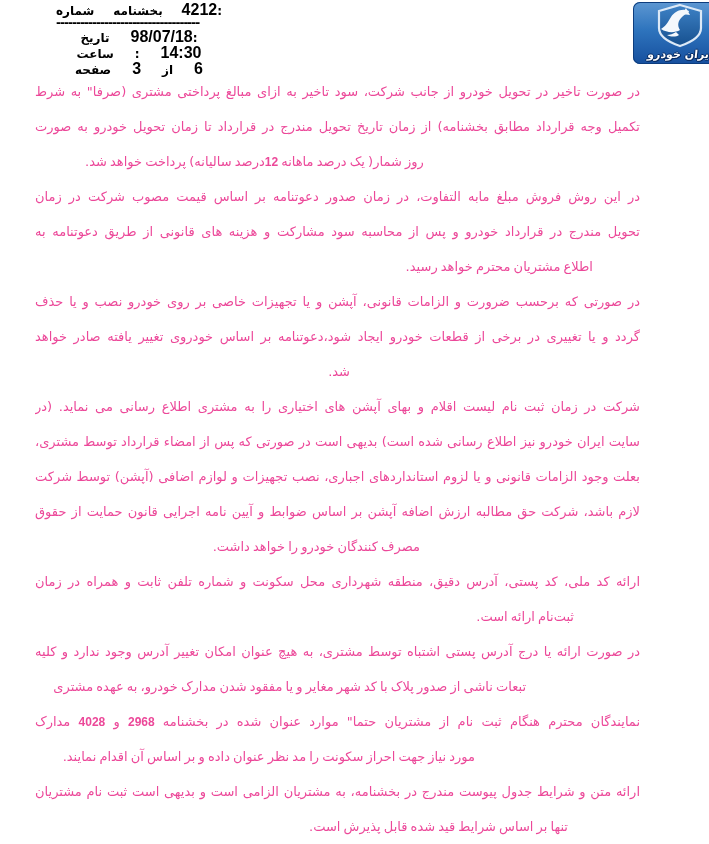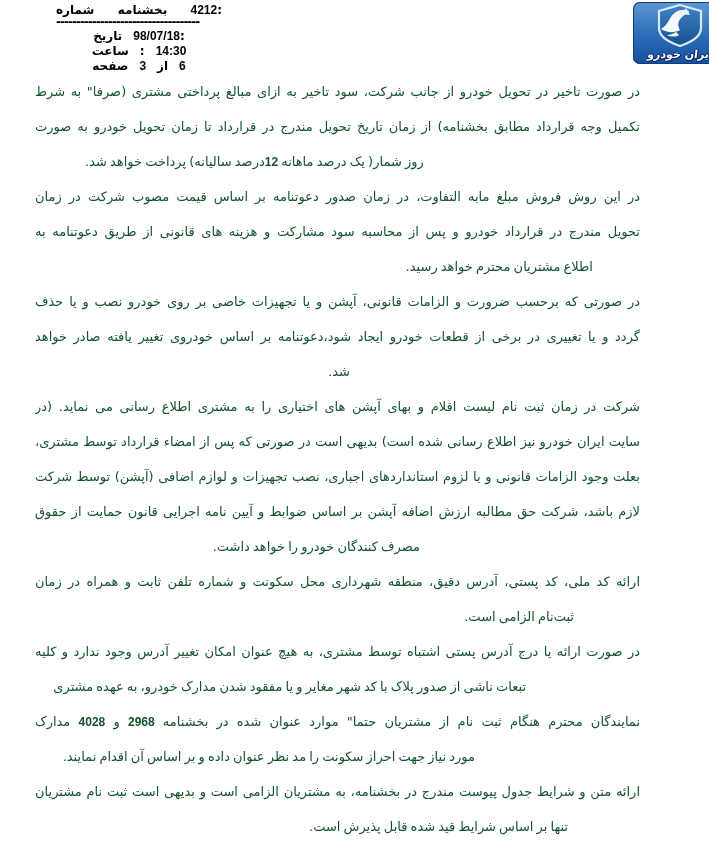--- a/index.html
+++ b/index.html
@@ -13,21 +13,21 @@
     font-family:"DejaVu Sans",sans-serif;
     color:#1b1b1b;
   }
   
   .header{
     position:absolute;left:56px;top:3px;width:166px;
     font-weight:bold;font-size:12px;color:#000;
   }
   .header-row{
     display:flex;flex-direction:row;justify-content:center;
-    align-items:baseline;gap:11px;line-height:14px;margin-bottom:1px;
+    align-items:baseline;gap:21px;line-height:14px;margin-bottom:1px;
     white-space:nowrap;
   }
   .header-row.first{justify-content:space-between;gap:3px;align-items:center;}
   .header-row .tok{direction:rtl;unicode-bidi:isolate;}
   .header-divider{
     overflow:hidden;height:9px;line-height:9px;
     letter-spacing:-1px;font-weight:bold;color:#000;
     text-align:left;margin:1px 0 2px 0;
   }
   
@@ -54,31 +54,31 @@
     position:absolute;left:35px;top:74px;width:605px;
   }
   .item{position:relative;}
   .line{
     position:relative;
     direction:rtl;
     font-size:13px;
     height:35px;line-height:35px;
     overflow:hidden;
     word-spacing:-1px;
-    color:#14532d;
+    color:#ec4899;
   }
   .line.full{text-align:justify;text-align-last:justify;}
   .line.last-right{text-align:right;text-align-last:right;}
   .line.last-left{text-align:left;text-align-last:left;}
   .dg{
     font-family:"Liberation Sans",sans-serif;
     font-weight:bold;font-size:12px;
     unicode-bidi:embed;
   }
-  .header .dg{font-size:12px;}
+  .header .dg{font-size:16px;}
 </style>
 </head>
 <body>
 
 <div class="page">
 
   <div class="header" id="header">
       <div class="header-row first">
         <span class="tok">شماره</span>
         <span class="tok">بخشنامه</span>
@@ -136,21 +136,21 @@
       </div>
       <div class="item">
         <div class="line full">شرکت در زمان ثبت نام لیست اقلام و بهای آپشن های اختیاری را به مشتری اطلاع رسانی می نماید. (در</div>
         <div class="line full">سایت ایران خودرو نیز اطلاع رسانی شده است) بدیهی است در صورتی که پس از امضاء قرارداد توسط مشتری،</div>
         <div class="line full">بعلت وجود الزامات قانونی و یا لزوم استانداردهای اجباری، نصب تجهیزات و لوازم اضافی (آپشن) توسط شرکت</div>
         <div class="line full">لازم باشد، شرکت حق مطالبه ارزش اضافه آپشن بر اساس ضوابط و آیین نامه اجرایی قانون حمایت از حقوق</div>
         <div class="line last-right" style="padding-right: 220px;">مصرف کنندگان خودرو را خواهد داشت.</div>
       </div>
       <div class="item">
         <div class="line full">ارائه کد ملی، کد پستی، آدرس دقیق، منطقه شهرداری محل سکونت و شماره تلفن ثابت و همراه در زمان</div>
-        <div class="line last-right" style="padding-right: 66px;">ثبت‌نام الزامی است.</div>
+        <div class="line last-right" style="padding-right: 66px;">ثبت‌نام ارائه است.</div>
       </div>
       <div class="item">
         <div class="line full">در صورت ارائه یا درج آدرس پستی اشتباه توسط مشتری، به هیچ عنوان امکان تغییر آدرس وجود ندارد و کلیه</div>
         <div class="line last-right" style="padding-right: 114px;">تبعات ناشی از صدور پلاک با کد شهر مغایر و یا مفقود شدن مدارک خودرو، به عهده مشتری خواهد بود.</div>
       </div>
       <div class="item">
         <div class="line full">نمایندگان محترم هنگام ثبت نام از مشتریان حتما" موارد عنوان شده در بخشنامه  <span class="dg">2968</span> و <span class="dg">4028</span> مدارک</div>
         <div class="line last-right" style="padding-right: 165px;">مورد نیاز جهت احراز سکونت را مد نظر عنوان داده و بر اساس آن اقدام نمایند.</div>
       </div>
       <div class="item">

